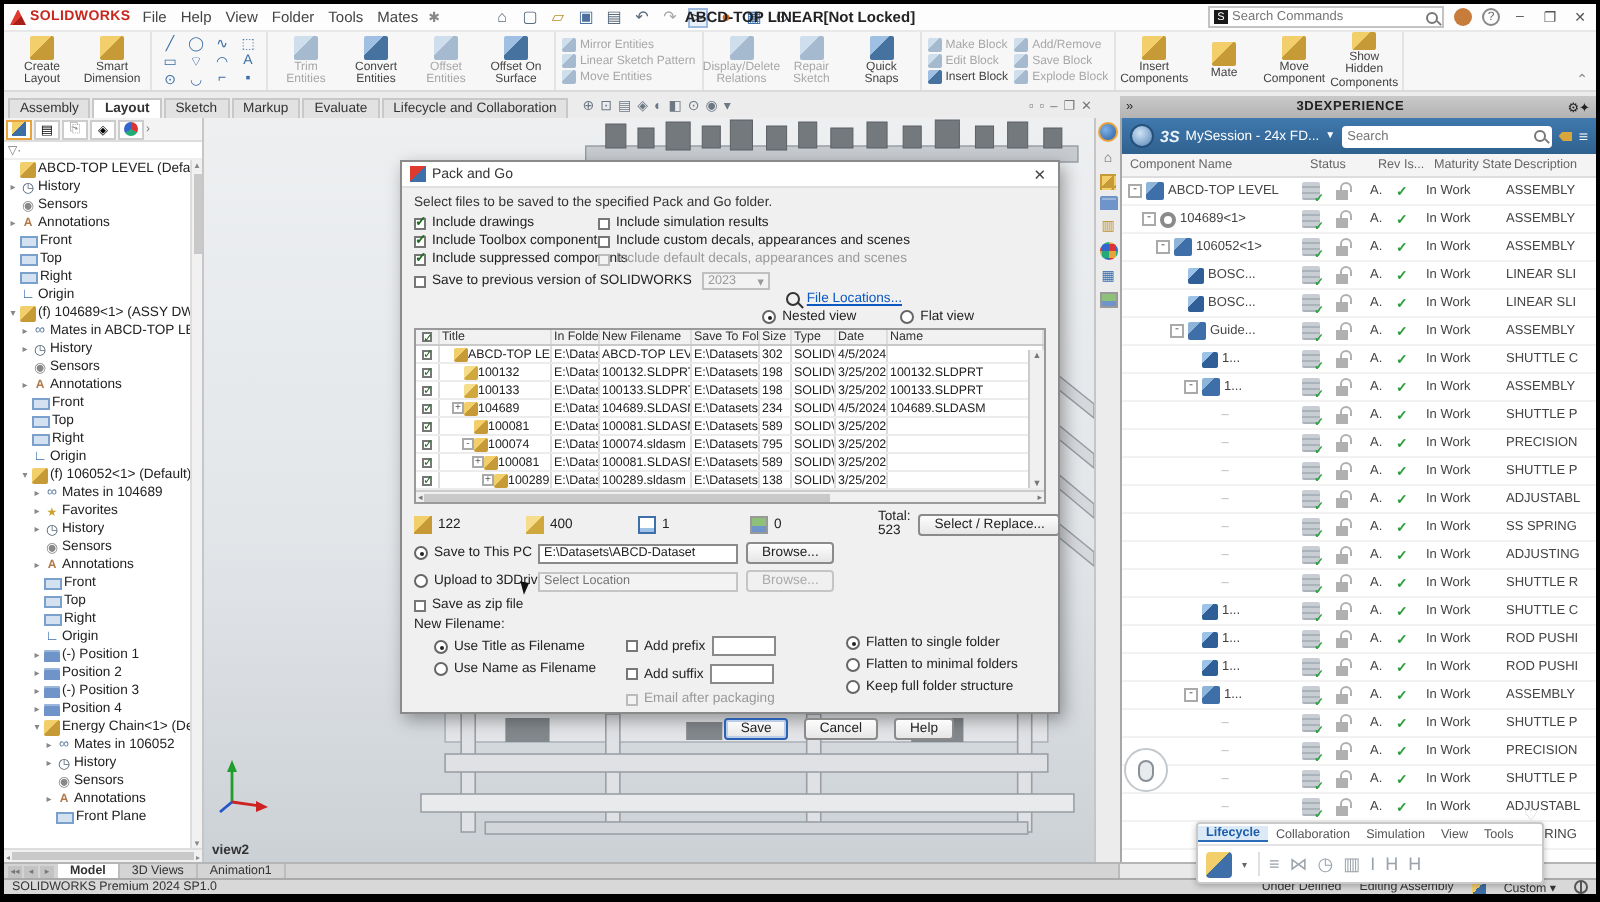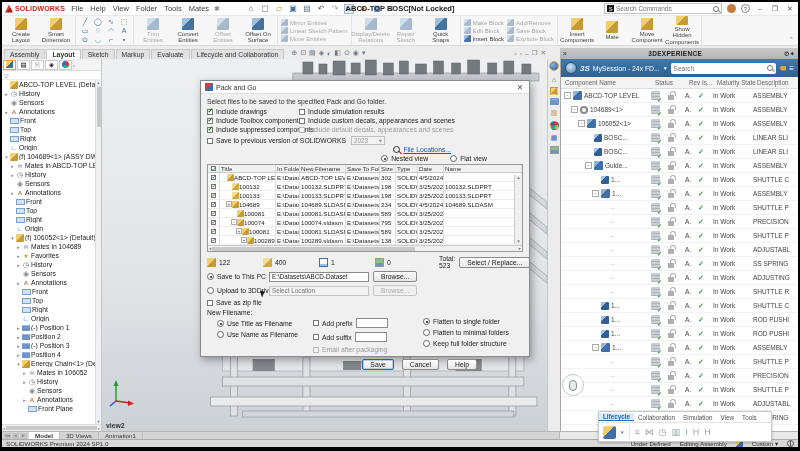--- a/index.html
+++ b/index.html
@@ -254,21 +254,21 @@
           <span class="qi qi-open"></span>
           <span class="qi qi-save"></span>
           <span class="qi qi-print"></span>
           <span class="qi qi-undo"></span>
           <span class="qi qi-redo"></span>
           <span class="qi qi-select"></span>
           <span class="qi qi-record"></span>
           <span class="qi qi-display"></span>
           <span class="qi qi-options"></span>
         </div>
-    <div class="doc-title"><b>ABCD-TOP BOSC[Not Locked]</b></div>
+    <div class="doc-title"><b>ABCD-TOP LINEAR[Not Locked]</b></div>
     <div class="tb-right">
       <div class="searchbox">
         <span class="sq-s">S</span>
         <input placeholder="Search Commands" style="">
         <span class="mag"></span>
       </div>
       <span class="avatar"></span>
       <span class="helpq">?</span>
       <span class="wbtn">–</span>
       <span class="wbtn">❐</span>

